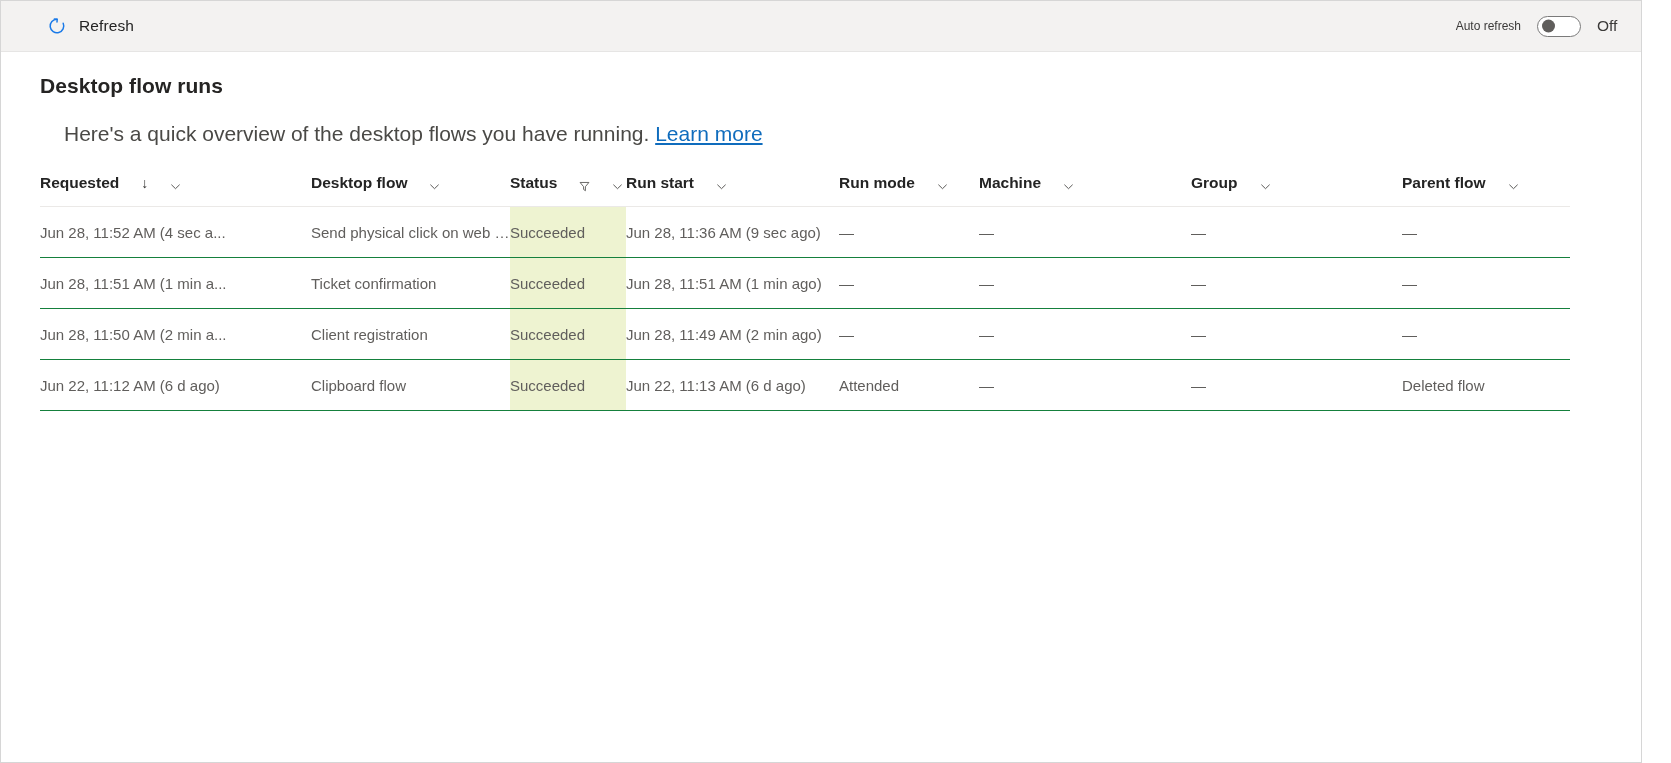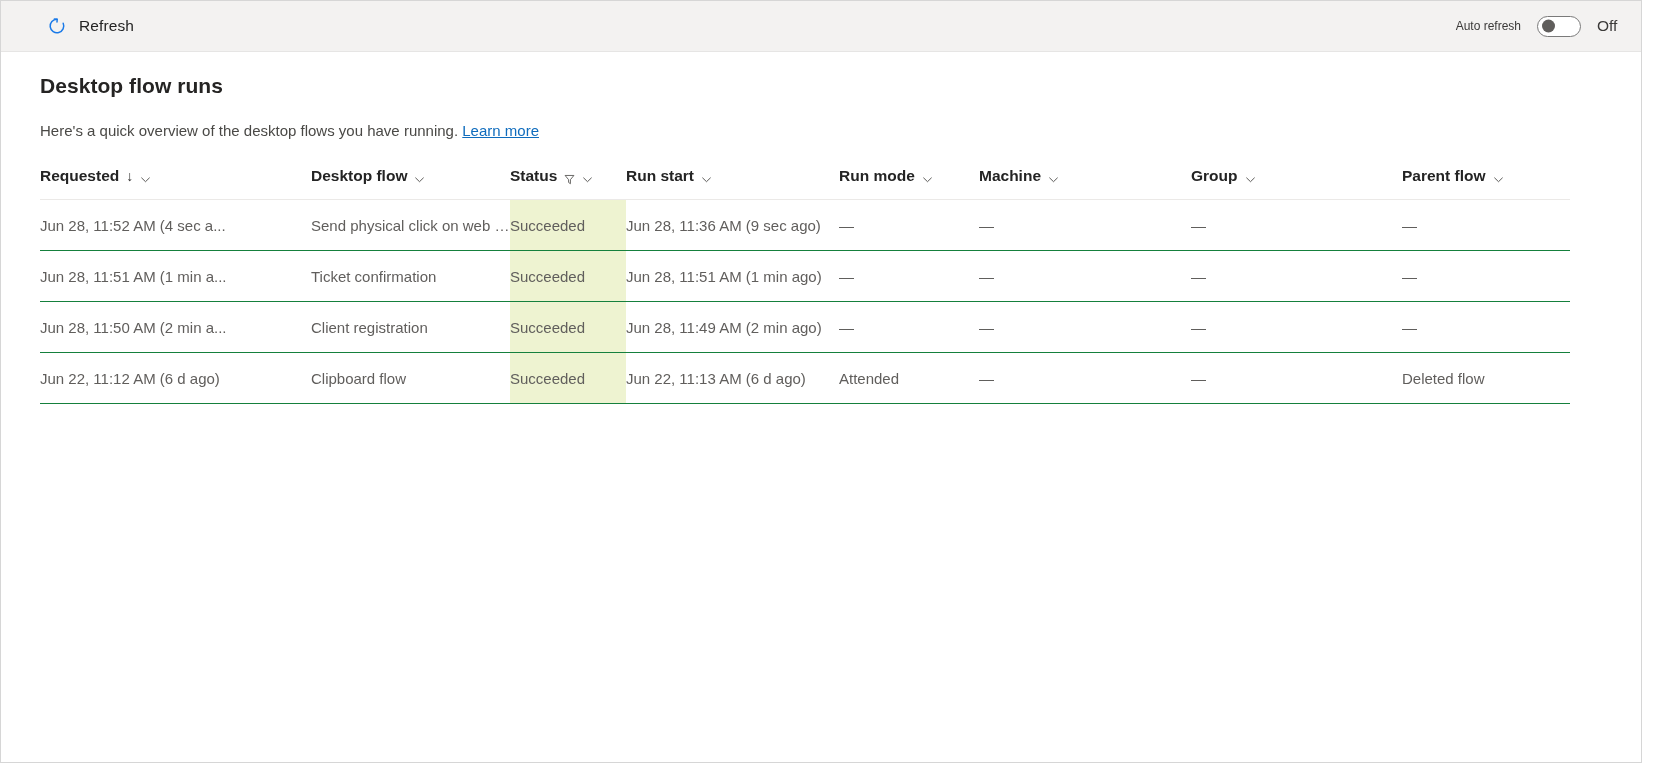--- a/index.html
+++ b/index.html
@@ -101,22 +101,23 @@
   .page-title {
     margin: 0;
     padding: 22px 0 0 39px;
     font-size: 21px;
     font-weight: 600;
     color: #252423;
     letter-spacing: 0.05px;
   }
   .page-subtitle {
     padding: 24px 0 0 39px;
-    font-size: 15px;
+    font-size: 21px;
     color: #4a4946;
+    margin-left: 24px;
   }
   .learn-more {
     color: #0f6cbd;
     text-decoration: underline;
     cursor: pointer;
   }
 
   
   .table-wrap {
     margin-top: 28px;
@@ -134,21 +135,21 @@
     font-size: 15.5px;
     color: #242424;
     padding: 0 0 14px 0;
     border-bottom: 1px solid #ebe9e7;
     vertical-align: bottom;
     background: #ffffff;
   }
   .th-inner {
     display: flex;
     align-items: center;
-    gap: 7px;
+    gap: 22px;
     cursor: pointer;
     white-space: nowrap;
   }
   .sort-arrow {
     font-size: 14px;
     color: #323130;
     font-weight: 400;
   }
   .chev {
     display: inline-block;

